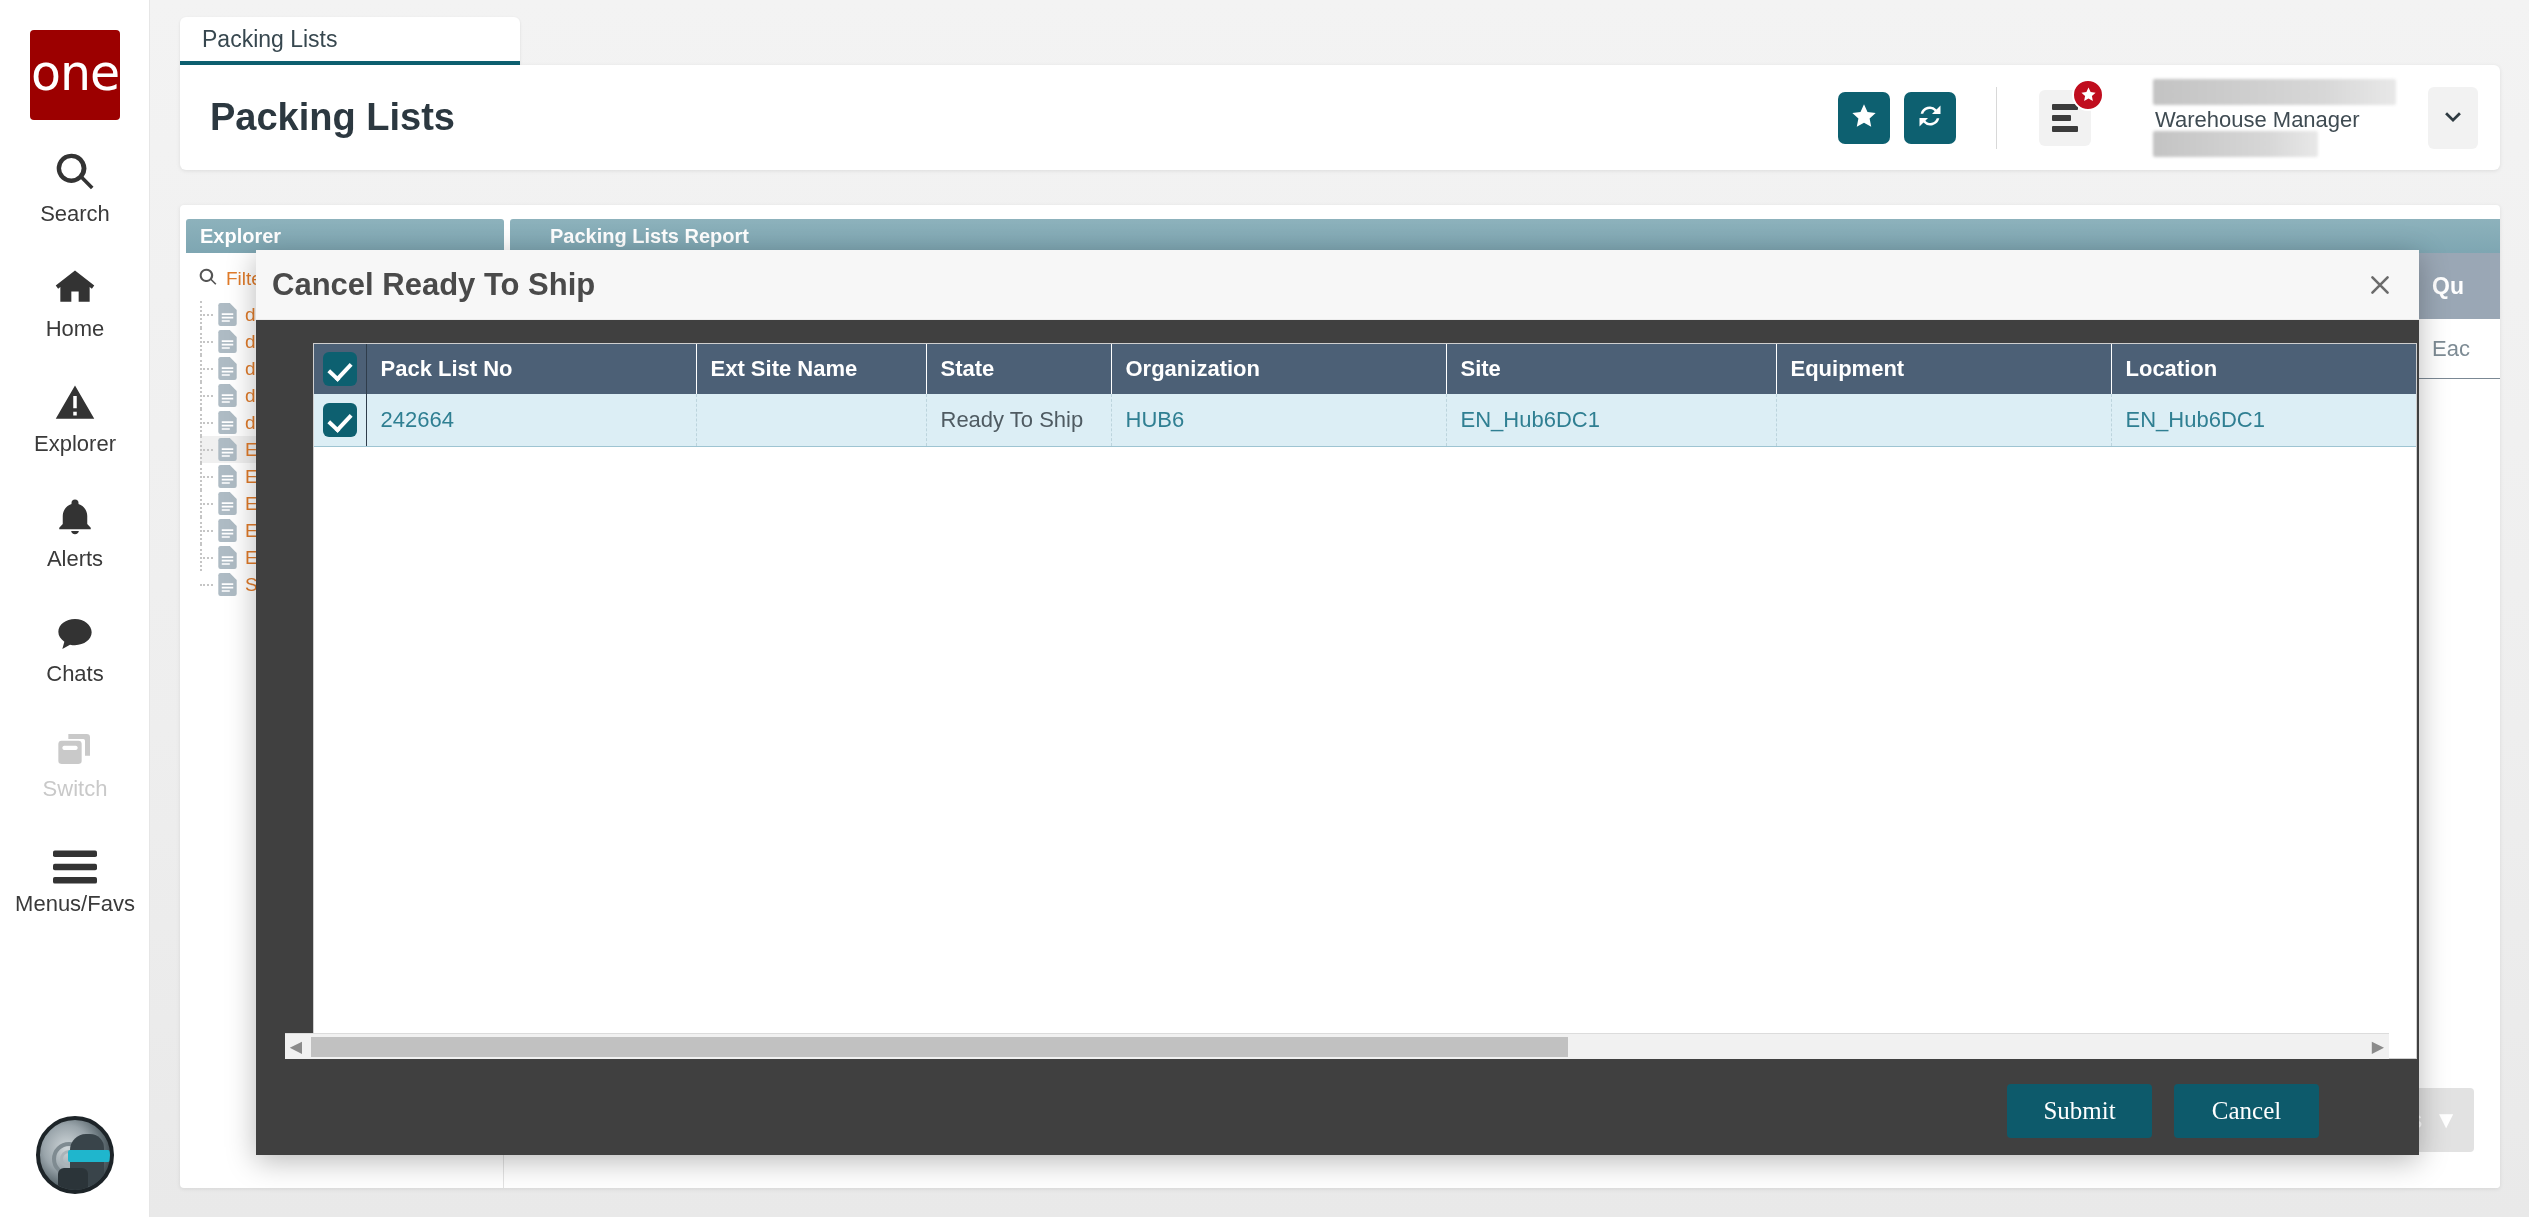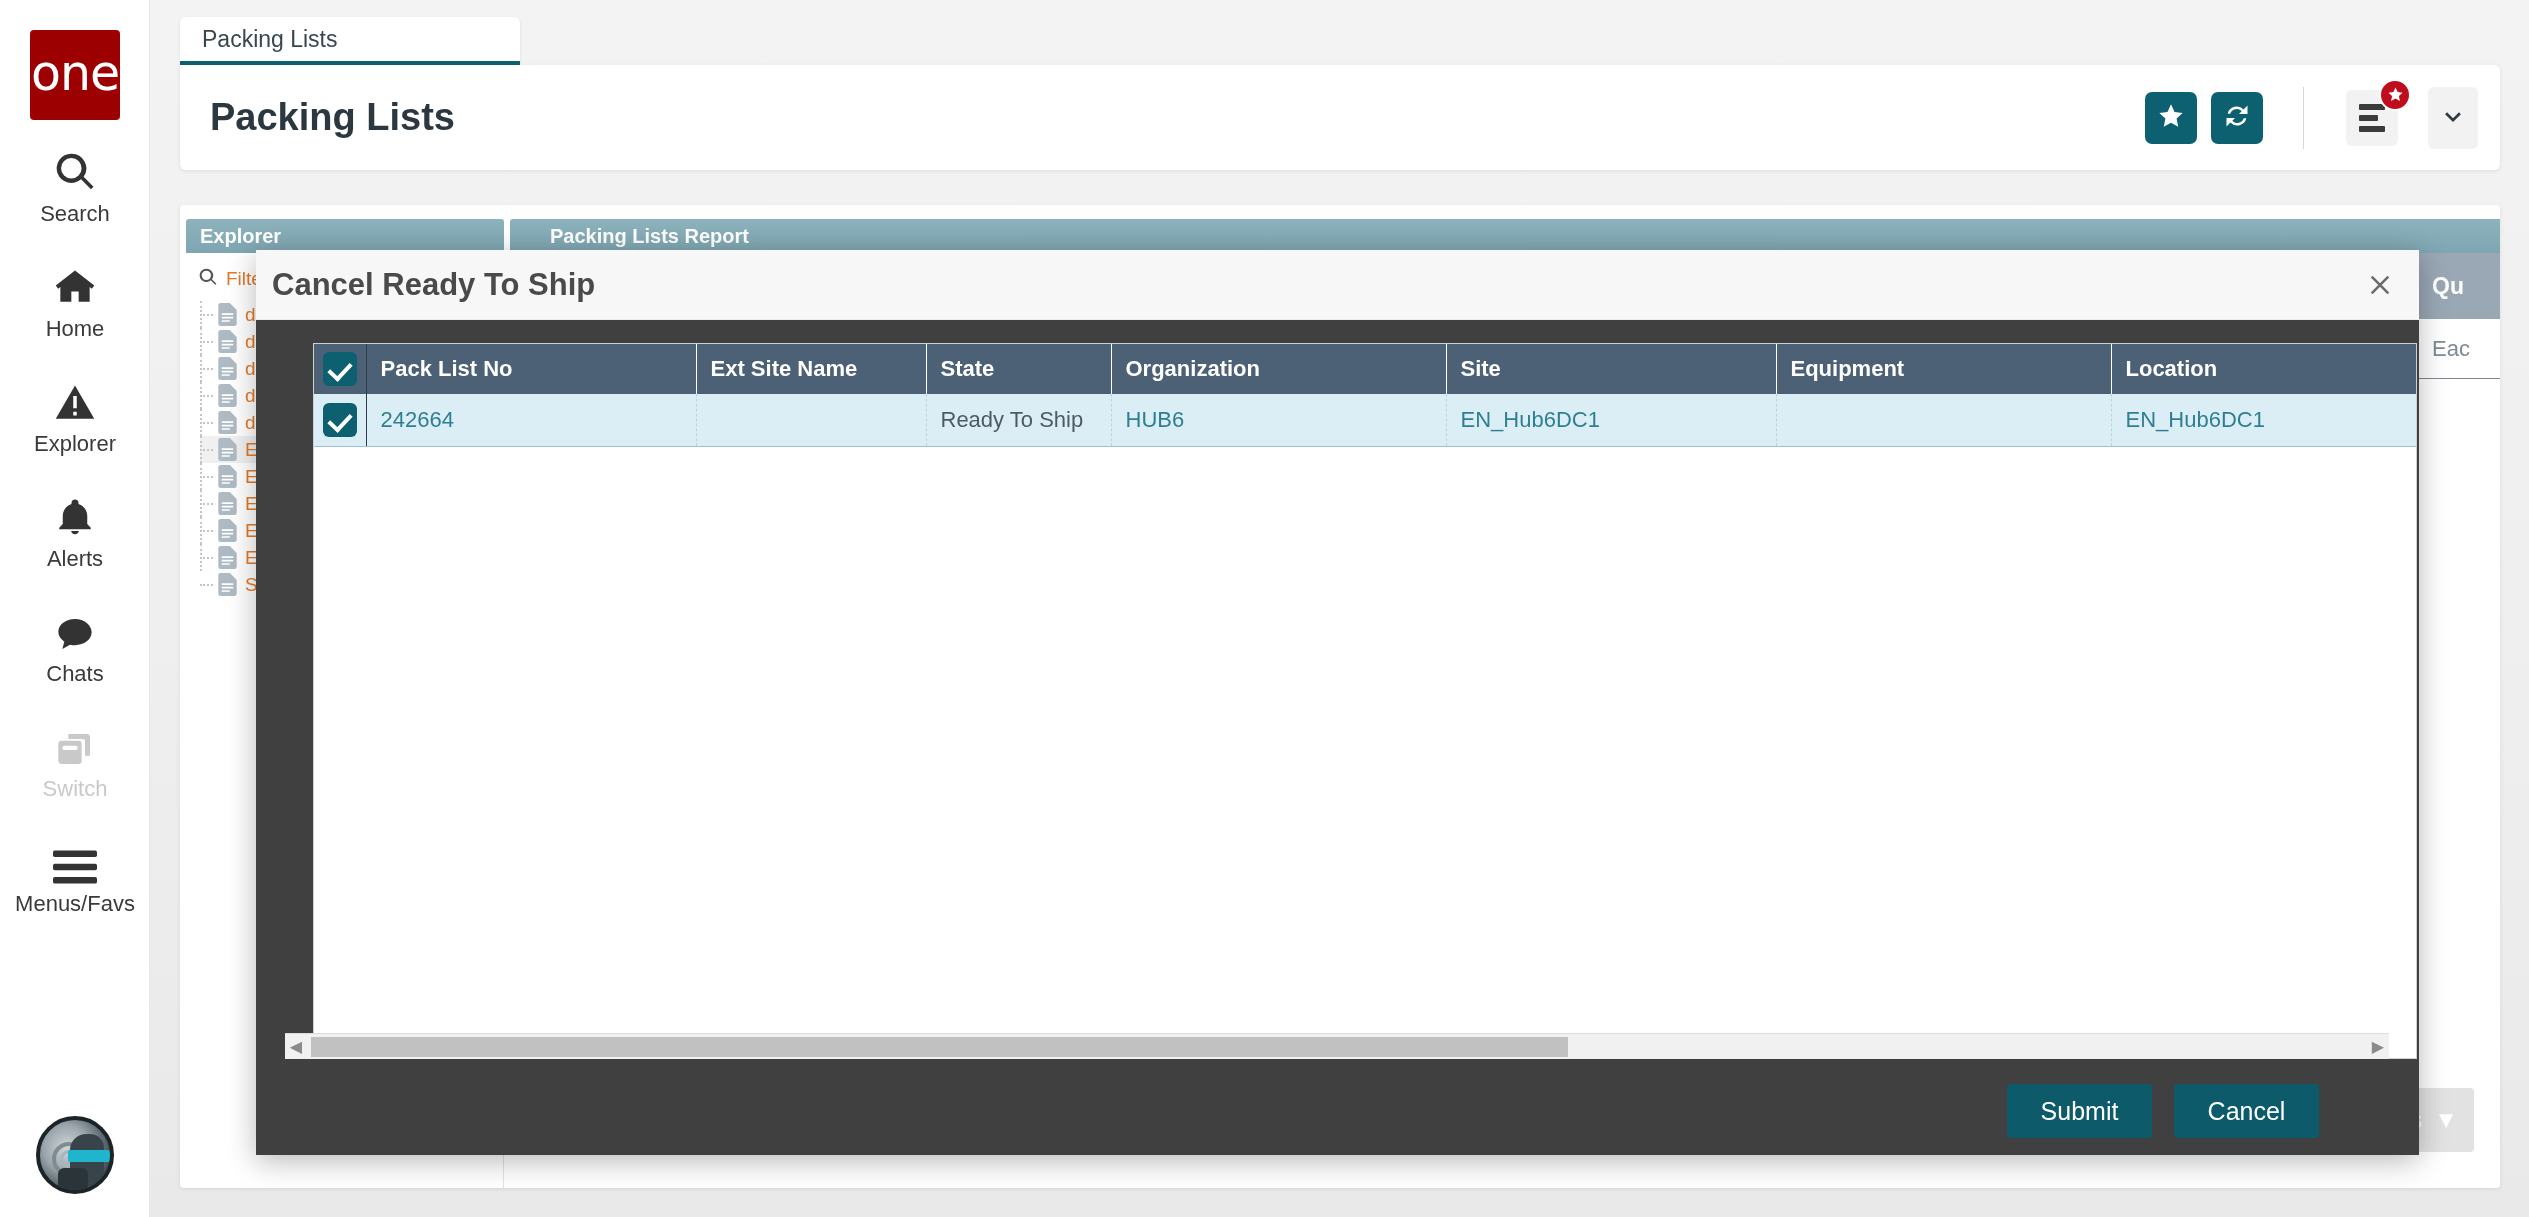--- a/index.html
+++ b/index.html
@@ -307,21 +307,21 @@
 
   .modal-foot {
     position: absolute; left: 0; right: 0; bottom: 0; height: 88px;
     display: flex; align-items: center; justify-content: flex-end;
     padding-right: 100px; gap: 22px;
   }
   .btn {
     min-width: 145px; height: 54px; border-radius: 4px;
     background: #0d5a6b; color: #fff; border: none;
     font-size: 25px; cursor: pointer;
-    font-family: Liberation Sans, sans-serif;
+    font-family: Liberation Serif, serif;
   }
 </style>
 </head>
 <body>
 
 <div id="app">
 
   <div class="rail">
 
     <div class="rail-logo">
@@ -437,20 +437,25 @@
             <i></i>
             <i></i>
           </span>
         <span class="menu-badge">
           <svg width="17" height="17" viewBox="0 0 24 24">
               <path d="M12 2l3 6.5 7 .9-5.2 4.8 1.4 7L12 17.8 5.8 21.2l1.4-7L2 9.4l7-.9z"></path>
             </svg>
         </span>
       </div>
 
+      <div class="user-block">
+        <div class="blur-bar blur-top"></div>
+        <div class="user-role">Warehouse Manager</div>
+        <div class="blur-bar blur-bot"></div>
+      </div>
 
       <div class="chev-btn">
         <span>
           <svg width="26" height="26" viewBox="0 0 24 24">
               <path d="M6.5 8.5L12 14l5.5-5.5 1.8 1.8L12 17.6 4.7 10.3z"></path>
             </svg>
         </span>
       </div>
     </div>
   </div>

